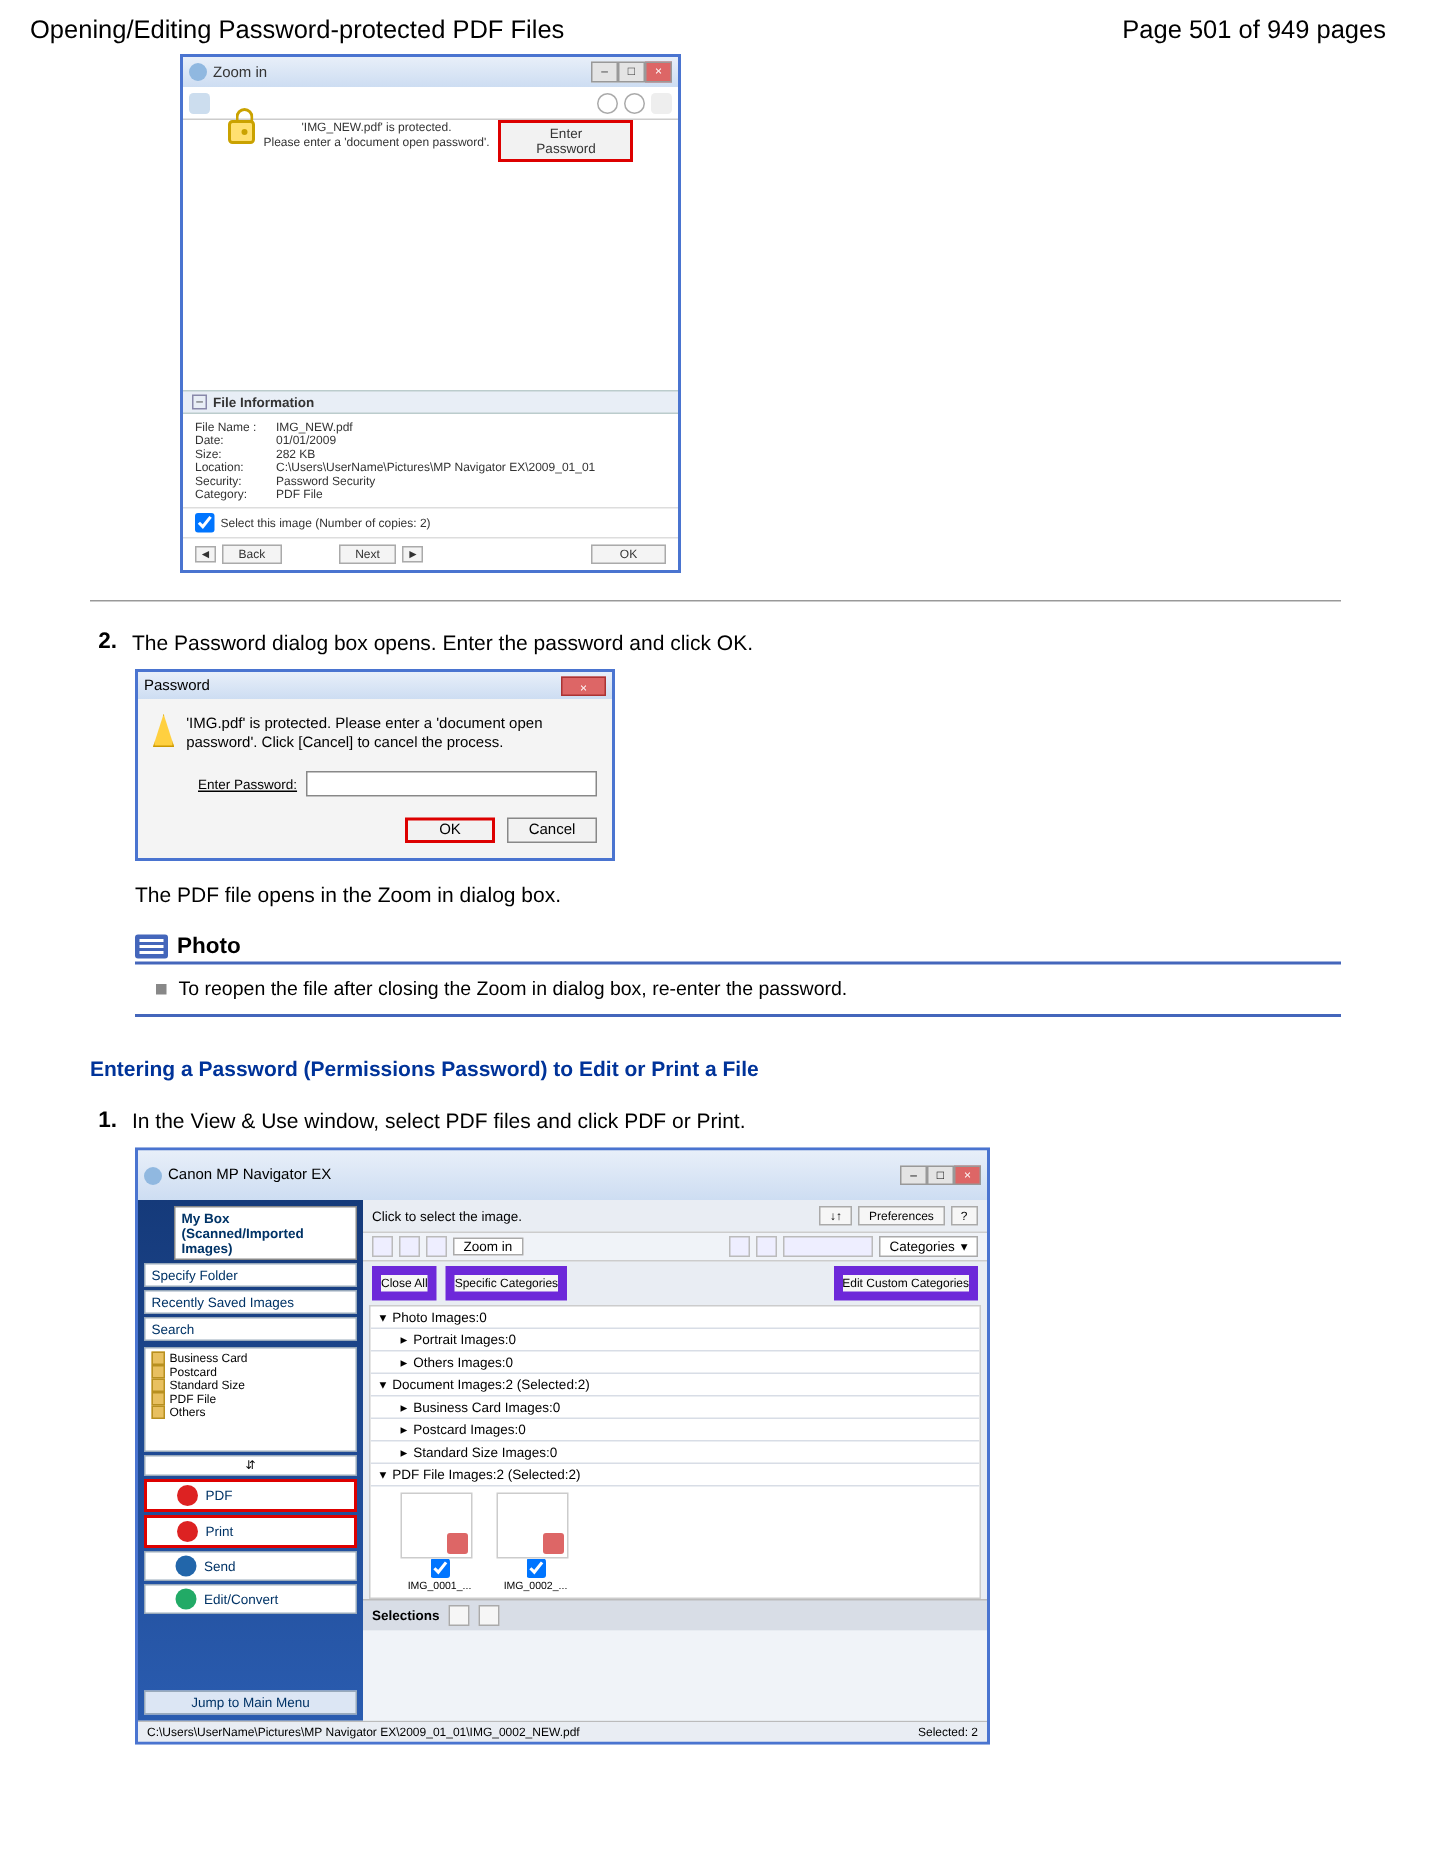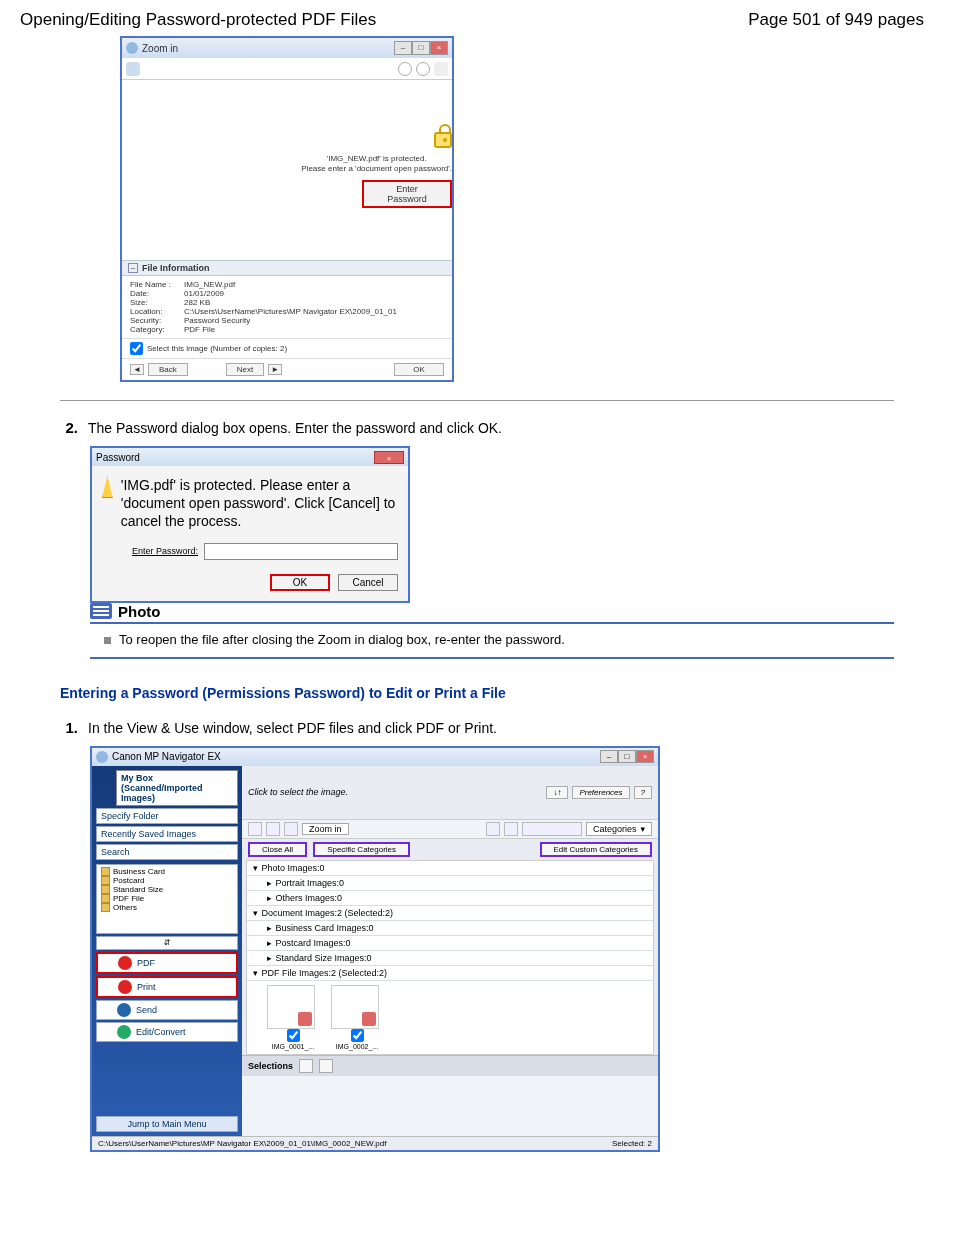--- a/index.html
+++ b/index.html
@@ -12,21 +12,21 @@
   .zoomwin { width: 334px; border: 2px solid #4a74d0; background: #fff; margin-left: 60px; position: relative; font-family: Tahoma, sans-serif; font-size: 9px; color: #333; }
   .zoomwin .titlebar { background: linear-gradient(#e8eff9,#cdddf2); height: 20px; display:flex; align-items:center; padding: 0 4px; font-size: 10px; }
   .zoomwin .titlebar .icon { width:12px; height:12px; background:#90b8e0; border-radius:50%; margin-right:4px; }
   .zoomwin .winbtns { margin-left:auto; display:flex; gap:0; }
   .zoomwin .winbtns span { width:18px; height:14px; border:1px solid #999; background:#e4e4e4; font-size:8px; text-align:center; line-height:12px; }
   .zoomwin .winbtns span.close { background:#d66; color:#fff; }
   .zoomwin .toolbar { height: 22px; border-bottom:1px solid #ccc; display:flex; align-items:center; padding:0 4px; gap:4px; }
   .zoomwin .toolbar .rot { width:14px; height:14px; background:#cde; border-radius:3px; }
   .zoomwin .toolbar .spacer { flex:1; }
   .zoomwin .toolbar .mag { width:14px; height:14px; border:1px solid #aaa; border-radius:50%; }
-  .zoomwin .preview { height:180px; display:flex; flex-direction:column; align-items:flex-end; justify-content:center; gap:6px; }
+  .zoomwin .preview { height:180px; display:flex; align-items:flex-start; justify-content:center; gap:6px; }
   .zoomwin .lock { width:18px; height:16px; border:2px solid #caa200; border-radius:3px; background:#ffe070; position:relative; }
   .zoomwin .lock::before { content:""; position:absolute; top:-10px; left:3px; width:8px; height:8px; border:2px solid #caa200; border-bottom:none; border-radius:6px 6px 0 0; }
   .zoomwin .lock::after { content:""; position:absolute; top:4px; left:7px; width:4px; height:4px; background:#caa200; border-radius:50%; }
   .zoomwin .prot-msg { font-size:8px; text-align:center; line-height:1.2; }
   .zoomwin .enter-btn { border:2px solid #d00; padding:2px 12px; font-size:9px; background:#f2f2f2; text-align:center; width:90px; }
   .zoomwin .fi-head { background:#e8eef6; padding:2px 6px; display:flex; align-items:center; gap:4px; border-top:1px solid #bcc; border-bottom:1px solid #bcc; }
   .zoomwin .fi-head .toggle { width:10px; height:10px; border:1px solid #88a; text-align:center; line-height:8px; font-size:8px; }
   .zoomwin .fi-table { padding:4px 8px; font-size:8px; }
   .zoomwin .fi-row { display:flex; }
   .zoomwin .fi-label { width:54px; }
@@ -41,21 +41,21 @@
   .step-num { font-weight:bold; font-size:15px; color:#000; width:18px; text-align:right; }
   .step-text { font-size:14px; padding-top:1px; }
 
   
   .pwdlg { width: 320px; border: 2px solid #4a74d0; font-family: Tahoma,sans-serif; font-size:10px; margin-left:30px; margin-top:6px; background:#f4f4f4; }
   .pwdlg .titlebar2 { background: linear-gradient(#e8eff9,#cdddf2); height: 18px; display:flex; align-items:center; padding:0 4px; font-size:10px; }
   .pwdlg .titlebar2 .close2 { margin-left:auto; width:30px; height:13px; background:#d66; color:#fff; font-size:8px; text-align:center; line-height:13px; border:1px solid #a33;}
   .pwdlg .body { padding:10px; }
   .pwdlg .msgrow { display:flex; gap:8px; align-items:flex-start; margin-bottom:12px; }
   .pwdlg .warn { width:22px; height:22px; background:#ffd040; border:1px solid #c90; clip-path: polygon(50% 0, 100% 100%, 0 100%); position:relative; }
-  .pwdlg .msg { font-size:14px; line-height:1.3; }
+  .pwdlg .msg { font-size:10px; line-height:1.3; }
   .pwdlg .inrow { display:flex; align-items:center; gap:6px; margin-left:30px; margin-bottom:14px; }
   .pwdlg .inrow label { font-size:9px; text-decoration:underline; }
   .pwdlg .inrow input { flex:1; border:1px solid #888; height:17px; font-size:10px; }
   .pwdlg .btnrow2 { display:flex; justify-content:flex-end; gap:8px; }
   .pwdlg .btnrow2 button { width:60px; font-size:10px; padding:1px 0; border:1px solid #888; background:#f2f2f2; }
   .pwdlg .btnrow2 button.ok { border:2px solid #d00; }
 
   .after { font-size:14px; margin:14px 0 18px 30px; }
 
   
@@ -66,50 +66,50 @@
   .notehead .ntitle { font-weight:bold; font-size:15px; color:#000; }
   .notebody { border-bottom:2px solid #46b; padding:8px 4px 10px 14px; font-size:13px; }
   .notebody .bullet { display:flex; gap:8px; }
   .notebody .bullet .sq { width:7px; height:7px; background:#888; margin-top:5px; flex-shrink:0; }
 
   
   .subhead { color:#003399; font-weight:bold; font-size:14px; margin-top:26px; margin-bottom:6px; }
 
   
   .mpwin { width: 570px; border: 2px solid #4a74d0; background:#dfe6ef; font-family: Tahoma,sans-serif; font-size:9px; margin-left:30px; margin-top:8px; }
-  .mpwin .tb { background: linear-gradient(#e8eff9,#cdddf2); height: 18px; display:flex; align-items:center; padding:0 4px; font-size:10px; }
+  .mpwin .tb { background: linear-gradient(#e8eff9,#cdddf2); height: 33px; display:flex; align-items:center; padding:0 4px; font-size:10px; }
   .mpwin .tb .mpicon { width:12px; height:12px; background:#90b8e0; border-radius:50%; margin-right:4px; }
   .mpwin .tb .wbtns { margin-left:auto; display:flex; }
   .mpwin .tb .wbtns span { width:18px; height:13px; border:1px solid #999; background:#e4e4e4; font-size:8px; text-align:center; line-height:11px; }
   .mpwin .tb .wbtns span.cx { background:#d66; color:#fff; }
   .mpwin .mpbody { display:flex; }
   .mpwin .side { width:150px; background: linear-gradient(#153a7a,#2a5cb0); padding:4px; display:flex; flex-direction:column; gap:2px; }
   .mpwin .side .logo { height:36px; background: radial-gradient(circle at 30% 40%, #aee, #26a); border-radius:6px; display:flex; align-items:center; justify-content:center; color:#fff; font-size:10px; font-weight:bold; position:relative; }
   .mpwin .side .logo .sw { position:absolute; right:4px; top:4px; width:16px; height:14px; background:#137; border-radius:2px; }
   .mpwin .side .navbtn { background:#fff; border:1px solid #9ab; padding:2px 4px; font-size:9px; color:#036; }
   .mpwin .side .navbtn.sel { font-weight:bold; border:1px solid #888;margin-left:20px; }
   .mpwin .side .folderbox { background:#fff; border:1px solid #9ab; height:70px; padding:2px 4px; font-size:8px; overflow:hidden; position:relative; margin-top:2px; }
   .mpwin .side .folderbox .item { display:flex; align-items:center; gap:3px; }
   .mpwin .side .folderbox .fico { width:9px; height:9px; background:#e8c060; border:1px solid #b89020; }
   .mpwin .side .sortrow { background:#fff; border:1px solid #9ab; height:14px; text-align:center; font-size:8px; padding-top:1px; }
   .mpwin .side .action { display:flex; align-items:center; gap:5px; background:#fff; border:1px solid #9ab; padding:2px 20px; font-size:9px; color:#036; }
   .mpwin .side .action.red { border:2px solid #d00; }
   .mpwin .side .action .aico { width:14px; height:14px; border-radius:50%; }
   .mpwin .side .jump { margin-top:auto; background:#dce6f4; border:1px solid #9ab; text-align:center; padding:2px; font-size:9px; color:#036; }
   .mpwin .main { flex:1; background:#e9edf3; display:flex; flex-direction:column; }
-  .mpwin .main .hint { padding:20px 6px; font-size:9px; display:flex; align-items:center;font-style:italic; }
+  .mpwin .main .hint { padding:4px 6px; font-size:9px; display:flex; align-items:center; }
   .mpwin .main .hint .rbtns { margin-left:auto; display:flex; gap:4px; align-items:center; }
   .mpwin .main .hint .rbtns .pref { border:1px solid #aaa; background:#f6f6f6; padding:1px 6px; font-size:8px; }
   .mpwin .main .toolrow { display:flex; align-items:center; gap:4px; padding:2px 6px; border-top:1px solid #ccc; border-bottom:1px solid #ccc; background:#f0f3f8; }
   .mpwin .main .toolrow .tico { width:14px; height:14px; border:1px solid #bbb; background:#eef; }
   .mpwin .main .toolrow .zoom { border:1px solid #aaa; padding:0 6px; font-size:9px; background:#fff; }
   .mpwin .main .toolrow .tgap { flex:1; }
   .mpwin .main .toolrow .catsel { border:1px solid #aaa; background:#fff; padding:1px 6px; font-size:9px; display:flex; align-items:center; gap:4px; }
   .mpwin .main .filtrow { display:flex; padding:3px 6px; gap:6px; }
-  .mpwin .main .filtrow button { border:2px solid #6d28d9; background:#f6f6f6; font-size:8px; padding:1px 12px; }
+  .mpwin .main .filtrow button { border:6px solid #6d28d9; background:#f6f6f6; font-size:8px; padding:1px 0; }
   .mpwin .main .filtrow .fgap { flex:1; }
   .mpwin .main .catlist { flex:1; background:#fff; border:1px solid #ccc; margin:0 4px; overflow:auto; font-size:9px; }
   .mpwin .main .catlist .catrow { border-bottom:1px solid #d8dde6; padding:2px 6px; display:flex; align-items:center; gap:4px; }
   .mpwin .main .catlist .catrow.sub { padding-left:20px; }
   .mpwin .main .catlist .thumbs { padding:4px 20px; display:flex; gap:12px; }
   .mpwin .main .catlist .thumb { width:52px; font-size:7px; text-align:center; }
   .mpwin .main .catlist .thumb .timg { width:48px; height:44px; border:1px solid #ccc; background:#fff; position:relative; display:flex; align-items:flex-end; justify-content:flex-end; }
   .mpwin .main .catlist .thumb .timg .lk { width:14px; height:14px; background:#d66; border-radius:2px; margin:2px; }
   .mpwin .main .selhead { padding:3px 6px; display:flex; align-items:center; gap:6px; border-top:1px solid #bbb; background:#d8dde6; }
   .mpwin .main .selhead .smode { width:14px; height:14px; border:1px solid #aaa; background:#f6f6f6; }
@@ -218,20 +218,21 @@
         <label>Enter Password:</label>
         <input type="password" style="">
       </div>
       <div class="btnrow2">
         <button class="ok">OK</button>
         <button>Cancel</button>
       </div>
     </div>
   </div>
 
+  <div class="after">The PDF file opens in the Zoom in dialog box.</div>
 
   <div class="notebox">
     <div class="notehead">
       <span class="nicon"></span>
       <span class="ntitle">Photo</span>
     </div>
     <div class="notebody">
       <div class="bullet">
         <span class="sq"></span>
         <span>To reopen the file after closing the Zoom in dialog box, re-enter the password.</span>

